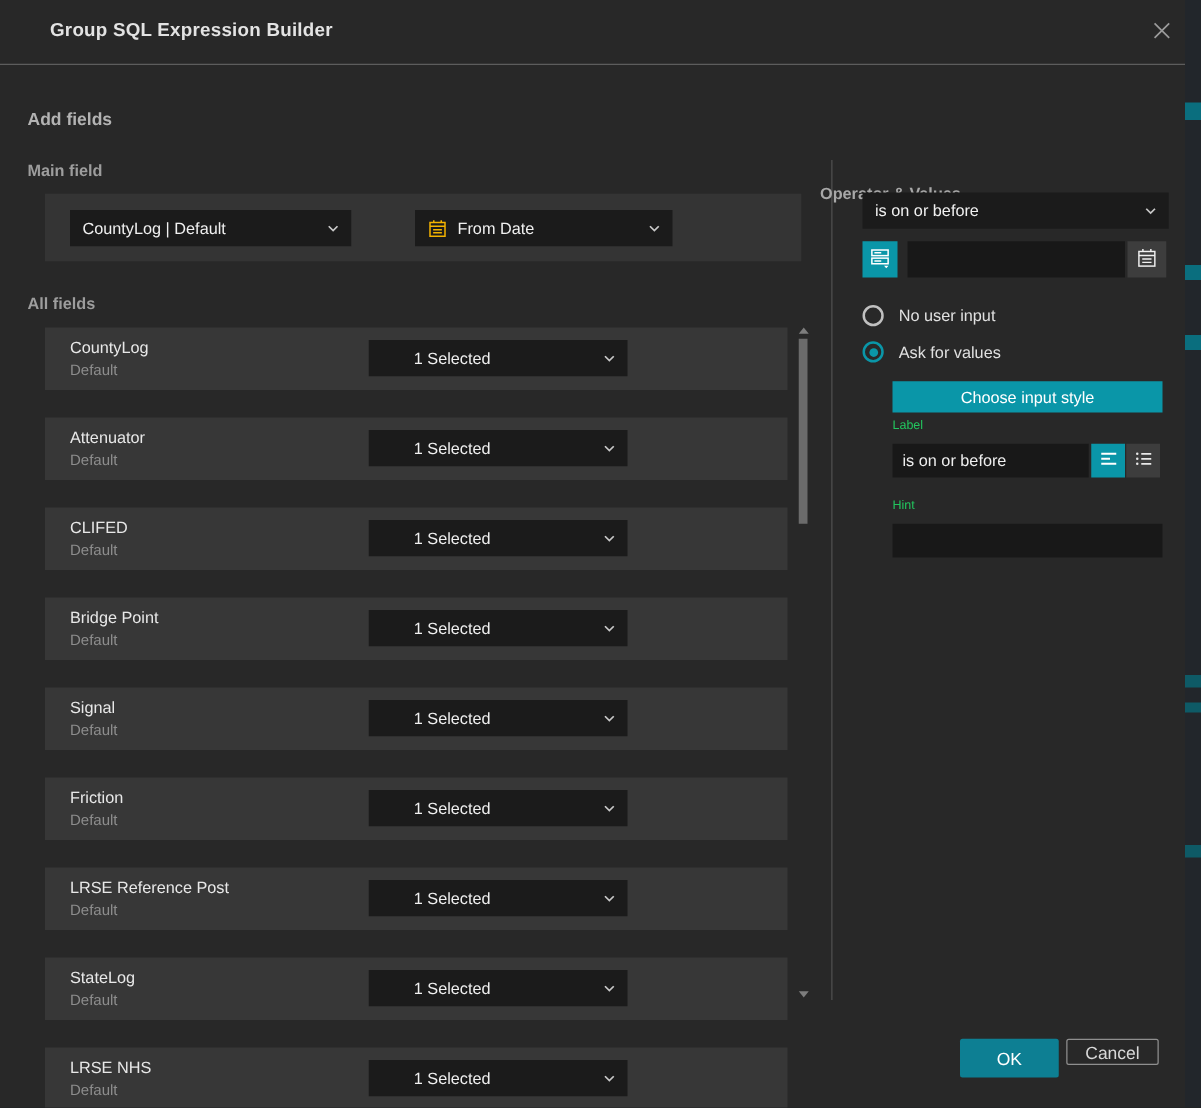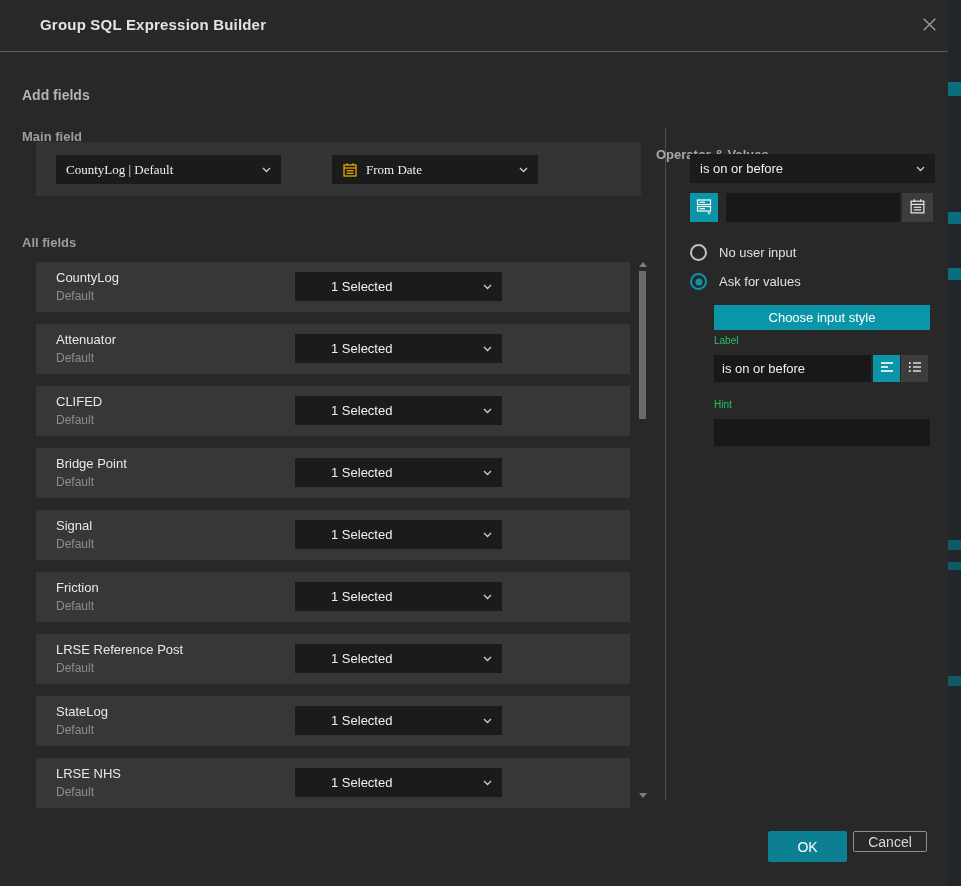--- a/index.html
+++ b/index.html
@@ -21,33 +21,33 @@
   
   .dialog{position:absolute;left:0;top:0;width:948px;height:886px;background:#282828;}
 
   .titlebar{position:absolute;top:0;left:0;width:948px;height:52px;border-bottom:1px solid #5d5d5d;box-sizing:border-box;}
   .title{position:absolute;left:14px;top:16px;font-size:15px;font-weight:700;color:#e3e3e3;letter-spacing:.2px;margin-left:26px;}
   .close-btn{position:absolute;right:6px;top:13px;width:26px;height:26px;background:none;border:none;cursor:pointer;padding:0;display:flex;align-items:center;justify-content:center;}
 
   .h-section{position:absolute;font-weight:700;color:#b3b3b3;font-size:14px;}
   .h-sub{position:absolute;font-weight:700;color:#9d9d9d;font-size:13px;}
 
-  .main-box{position:absolute;left:36px;top:142px;width:605px;height:54px;background:#343434;font-family:Liberation Serif, serif;}
+  .main-box{position:absolute;left:36px;top:155px;width:605px;height:54px;background:#343434;}
 
   .select{
     background:#1b1b1b;height:29px;box-sizing:border-box;
     display:flex;align-items:center;gap:8px;
     color:#f0f0f0;font-size:13px;padding:0 10px;cursor:pointer;
   }
   .select .chev{margin-left:auto;display:flex;align-items:center;}
   .sel-source{position:absolute;left:20px;top:13px;width:225px;}
   .sel-field{position:absolute;left:260px;top:13px;width:206px;margin-left:36px;}
 
   .list{position:absolute;left:36px;top:262px;width:594px;}
-  .row{position:relative;height:50px;margin-bottom:12px;background:#373737;}
+  .row{position:relative;height:50px;margin-bottom:22px;background:#373737;}
   .row-name{position:absolute;left:20px;top:8px;font-size:13px;color:#e8e8e8;}
   .row-sub{position:absolute;left:20px;top:27px;font-size:12px;color:#8d8d8d;}
   .row-select{position:absolute;left:259px;top:10px;width:207px;padding-left:36px;}
 
   
   .sb-up{position:absolute;left:639px;top:262px;width:0;height:0;border-left:4px solid transparent;border-right:4px solid transparent;border-bottom:5px solid #7d7d7d;cursor:pointer;}
   .sb-thumb{position:absolute;left:639px;top:271px;width:7px;height:148px;background:#6b6b6b;cursor:pointer;}
   .sb-down{position:absolute;left:639px;top:793px;width:0;height:0;border-left:4px solid transparent;border-right:4px solid transparent;border-top:5px solid #7d7d7d;cursor:pointer;}
 
   .vdivider{position:absolute;left:665px;top:128px;width:1px;height:672px;background:#4f4f4f;}

